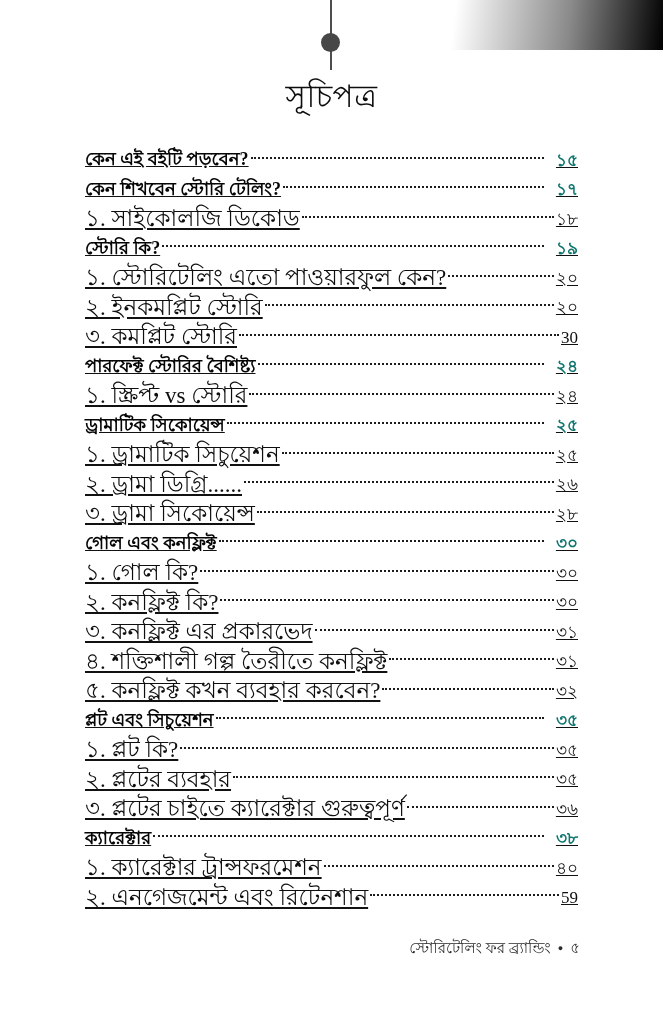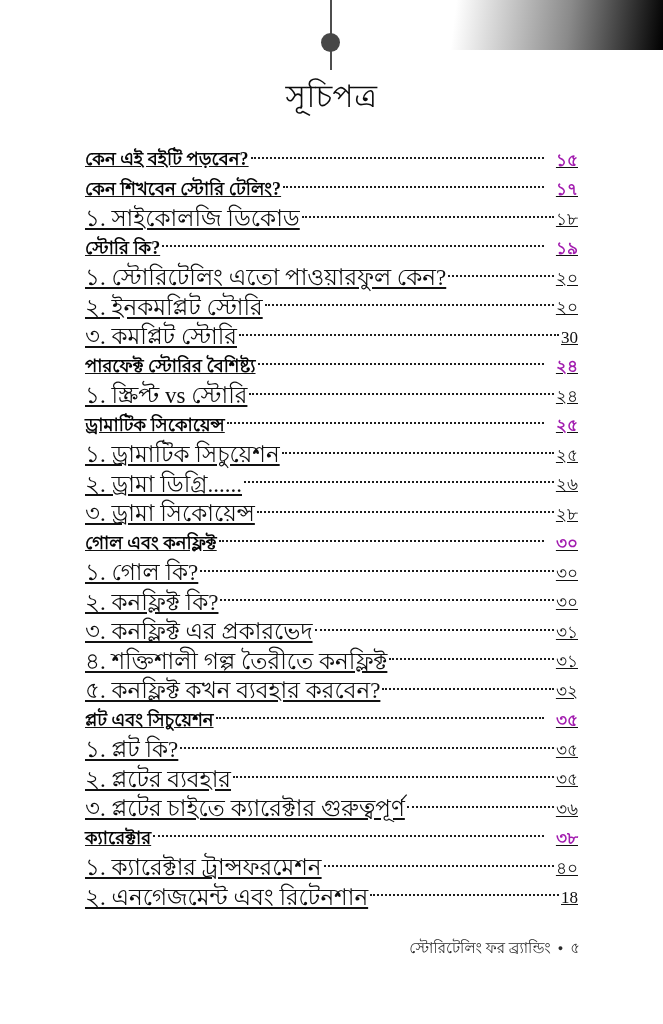--- a/index.html
+++ b/index.html
@@ -86,21 +86,21 @@
     margin: 0 2px;
     border-bottom: 2px dotted #1c1c1c;
     transform: translateY(-3px);
   }
   .toc-page {
     font-size: 17px;
     color: #0e0e0e;
   }
   .toc-row.heading .toc-page {
     font-weight: bold;
-    color: #a21caf;
+    color: #0f766e;
     margin-left: 10px;
   }
 
   
   .footer {
     position: absolute;
     top: 936px;
     right: 83px;
     font-size: 15px;
     color: #2a2a2a;
@@ -247,21 +247,21 @@
         <span class="toc-page">৩৮</span>
       </div>
       <div class="toc-row sub">
         <span class="toc-label">১. ক্যারেক্টার ট্রান্সফরমেশন</span>
         <span class="leader"></span>
         <span class="toc-page">৪০</span>
       </div>
       <div class="toc-row sub">
         <span class="toc-label">২. এনগেজমেন্ট এবং রিটেনশান</span>
         <span class="leader"></span>
-        <span class="toc-page">18</span>
+        <span class="toc-page">59</span>
       </div>
     </div>
 
   <div class="footer">
     <span>স্টোরিটেলিং ফর ব্র্যান্ডিং</span>
     <span class="bullet">●</span>
     <span>৫</span>
   </div>
 
 </div>

